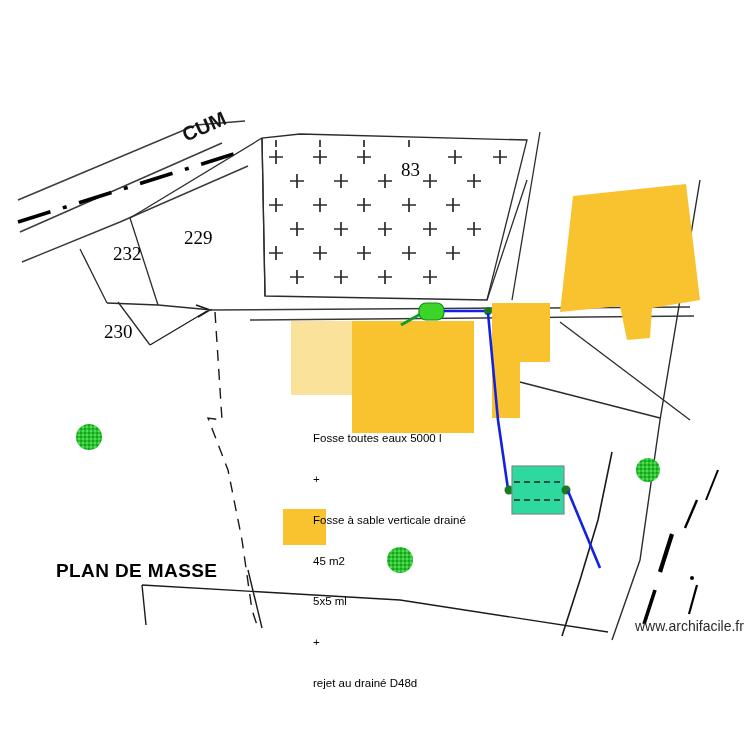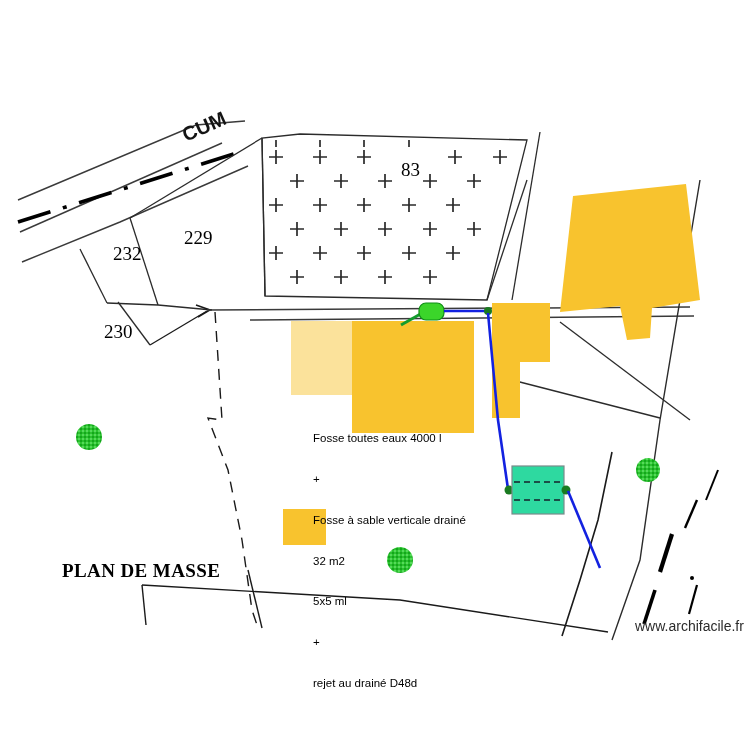--- a/index.html
+++ b/index.html
@@ -30,27 +30,26 @@
   }
   #annotation-block {
     left: 313px;
     top: 405px;
     font-size: 11.5px;
     line-height: 13.6px;
     color: #000000;
     font-family: "Liberation Sans", sans-serif;
   }
   #plan-title {
-    left: 62px;
+    left: 56px;
     top: 560px;
     font-size: 19px;
     font-weight: bold;
     letter-spacing: 0.4px;
     color: #000000;
-    font-family: Liberation Serif, serif;
   }
   #watermark {
     left: 635px;
     top: 618px;
     font-size: 14px;
     color: #2b2b2b;
   }
   .parcel-label {
     font-size: 19px;
     color: #1a1a1a;
@@ -199,24 +198,24 @@
     </g>
 
     <text class="parcel-label" x="113" y="260">232</text>
     <text class="parcel-label" x="184" y="244">229</text>
     <text class="parcel-label" x="104" y="338">230</text>
     <text class="parcel-label" x="401" y="176">83</text>
     <text x="186" y="142" font-size="20" font-weight="bold" fill="#141414" transform="rotate(-24 186 142)">CUM</text>
   </svg>
 
   <div class="ovl" id="annotation-block">
-    <div>Fosse toutes eaux 4000 l</div>
+    <div>Fosse toutes eaux 5000 l</div>
     <div>+</div>
     <div>Fosse à sable verticale drainé</div>
-    <div>32 m2</div>
+    <div>45 m2</div>
     <div>5x5 ml</div>
     <div>+</div>
     <div>rejet au drainé D48d</div>
   </div>
 
   <div class="ovl" id="plan-title">PLAN DE MASSE</div>
 
   <div class="ovl" id="watermark">www.archifacile.fr</div>
 
 </div>

